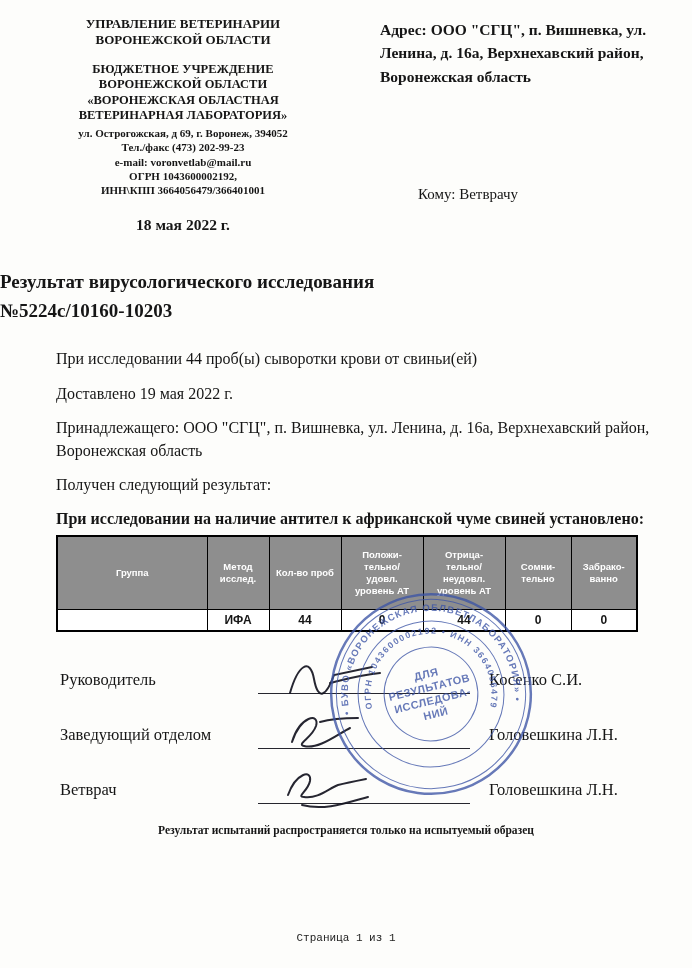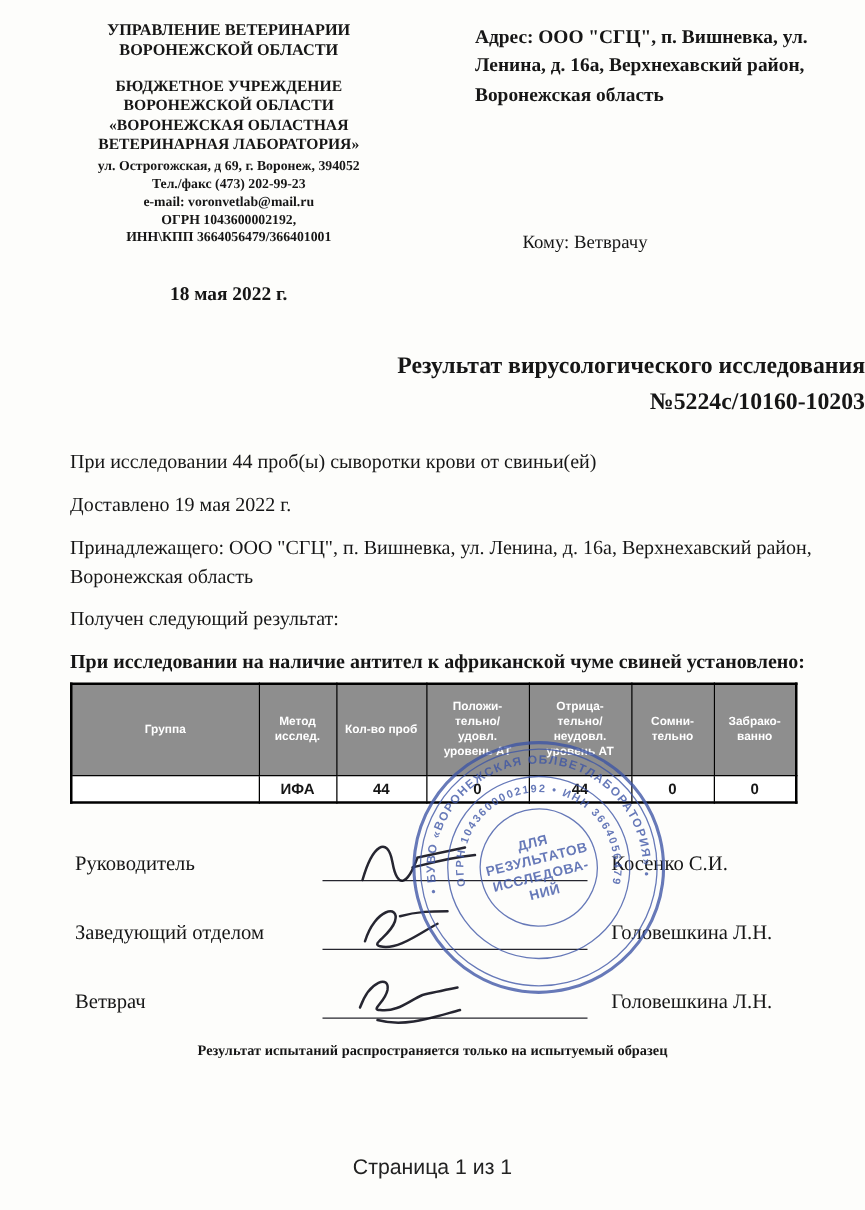--- a/index.html
+++ b/index.html
@@ -14,28 +14,28 @@
     color: #161616;
     overflow: hidden;
   }
 
   
   .header { display: flex; padding: 16px 28px 0 28px; }
   .header-left { width: 310px; text-align: center; font-weight: bold; }
   .org-top { font-size: 13px; line-height: 1.25; }
   .org-block { margin-top: 13px; font-size: 12.5px; line-height: 1.25; }
   .org-details { margin-top: 2px; font-size: 11px; line-height: 1.3; }
-  .date-line { margin-top: 30px; font-size: 15.5px; font-weight: bold; }
+  .date-line { margin-top: 19px; font-size: 15.5px; font-weight: bold; }
 
   .header-right { flex: 1; padding-left: 42px; padding-top: 2px; }
   .recipient-address { font-size: 15.5px; font-weight: bold; line-height: 1.5; }
   .to-line { margin-top: 98px; margin-left: 38px; font-size: 15px; }
 
   
-  .doc-title { margin-top: 34px; text-align: right; font-size: 19px; font-weight: bold; line-height: 1.5; }
+  .doc-title { margin-top: 34px; text-align: left; font-size: 19px; font-weight: bold; line-height: 1.5; }
 
   
   .body-text { margin: 22px 30px 0 56px; font-size: 16px; line-height: 1.45; }
   .body-text p { margin-bottom: 11px; }
   .body-text p:last-child { margin-bottom: 4px; font-weight: bold; }
 
   
   table.results {
     margin: 2px 0 0 56px;
     border-collapse: collapse;
@@ -74,22 +74,22 @@
   .sig-role { width: 198px; font-size: 16.5px; padding-bottom: 4px; }
   .sig-line { width: 212px; border-bottom: 1.6px solid #26262e; position: relative; height: 40px; }
   .sig-line svg { position: absolute; left: 18px; bottom: -6px; }
   .sig-name { margin-left: 19px; font-size: 16.5px; padding-bottom: 4px; }
 
   .note-line { margin-top: 20px; text-align: center; font-size: 11.5px; font-weight: bold; }
 
   .page-number {
     position: absolute; bottom: 24px; left: 0; width: 100%;
     text-align: center;
-    font-family: Liberation Sans, sans-serif;
-    font-size: 17px; color: #222;
+    font-family: Liberation Mono, monospace;
+    font-size: 11px; color: #222;
   }
 
   
   .stamp {
     position: absolute;
     left: 327px; top: 590px;
     width: 208px; height: 208px;
     opacity: 0.78;
     transform: rotate(-14deg);
     pointer-events: none;

